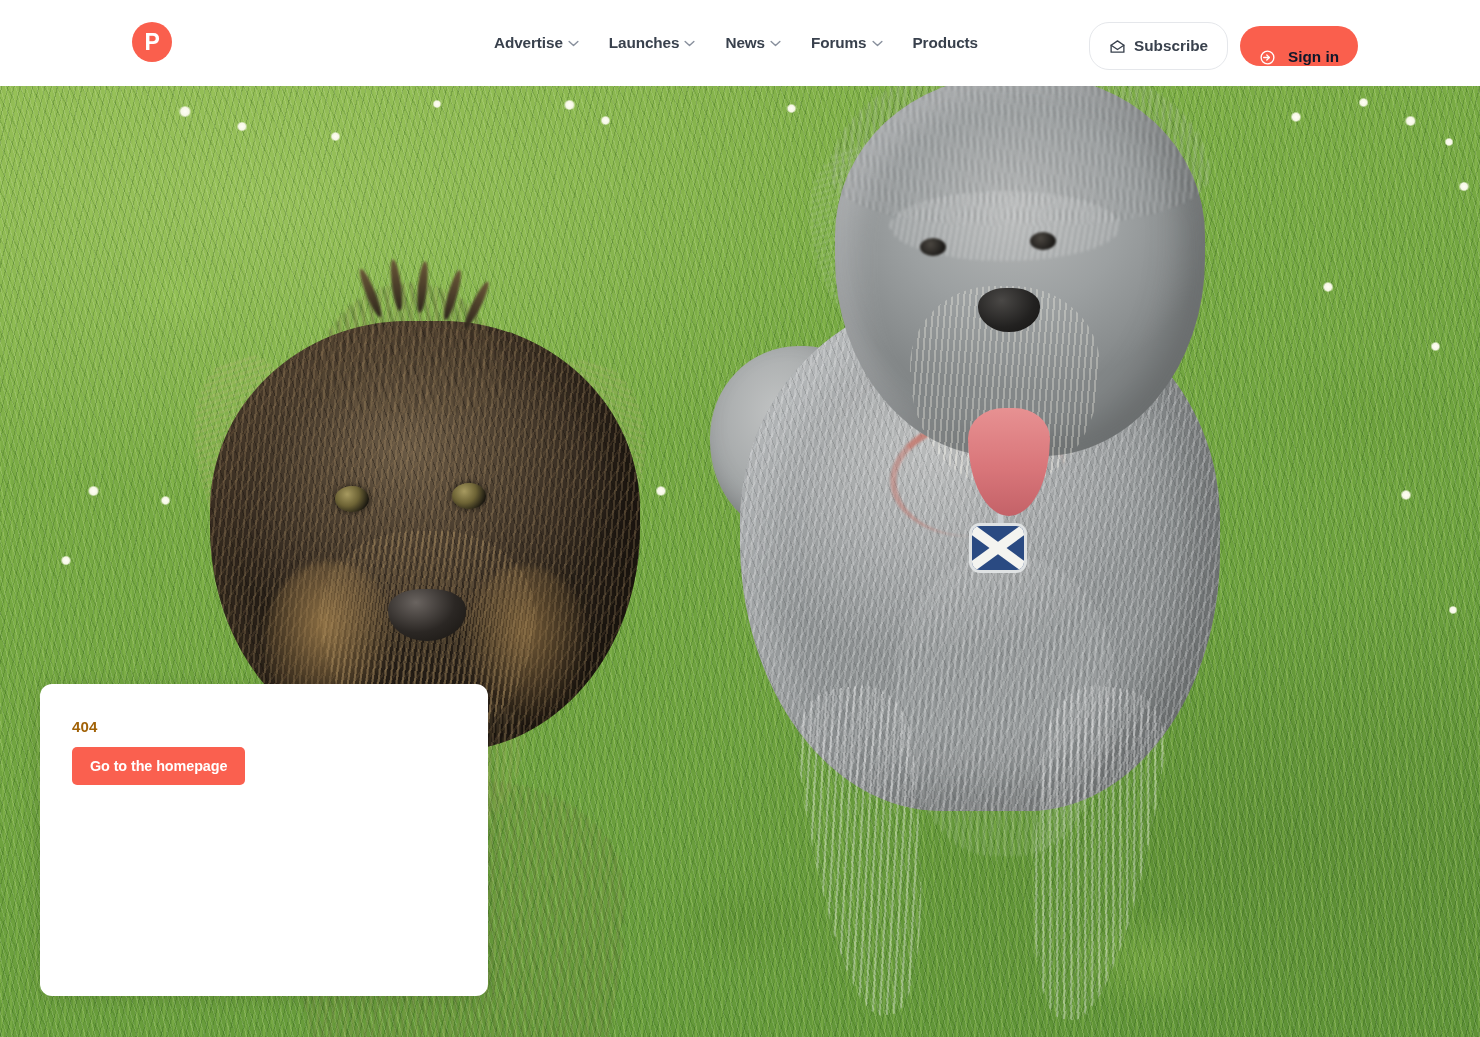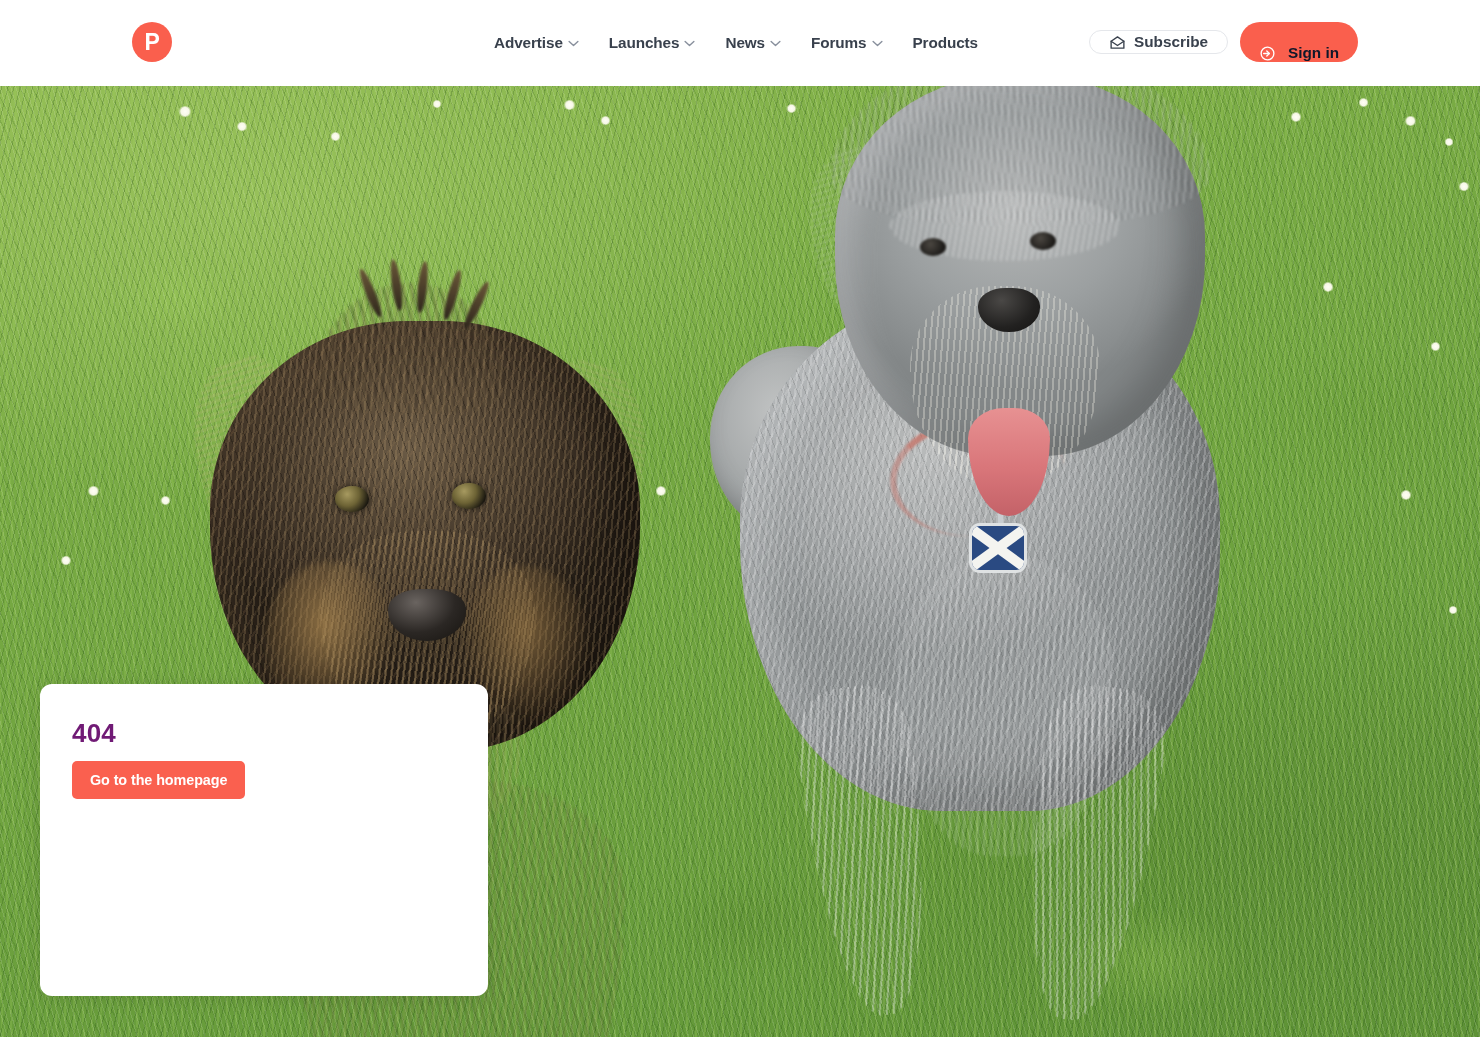--- a/index.html
+++ b/index.html
@@ -88,21 +88,21 @@
 
   .actions {
     position: absolute;
     right: 122px;
     top: 22px;
     display: flex;
     align-items: center;
     gap: 12px;
   }
   .btn-subscribe {
-    height: 24px;
+    height: 48px;
     border-radius: 20px;
     border: 1px solid #e5e7eb;
     background: #ffffff;
     display: flex;
     align-items: center;
     gap: 8px;
     padding: 8px 19px;
     font-size: 15.3px;
     font-weight: bold;
     color: #39414d;
@@ -420,23 +420,23 @@
     top: 598px;
     width: 448px;
     height: 312px;
     background: #ffffff;
     border-radius: 12px;
     padding: 34px 32px 30px 32px;
     box-shadow: 0 2px 18px rgba(0,0,0,.10);
     z-index: 20;
   }
   .card-404 {
-    font-size: 26px;
+    font-size: 15px;
     font-weight: bold;
-    color: #701a75;
+    color: #a16207;
     letter-spacing: 0.2px;
     margin-bottom: 12px;
   }
   .card-title {
     font-size: 31px;
     font-weight: bold;
     color: #1f2937;
     line-height: 1.29;
     letter-spacing: -0.4px;
     margin-bottom: 14px;

